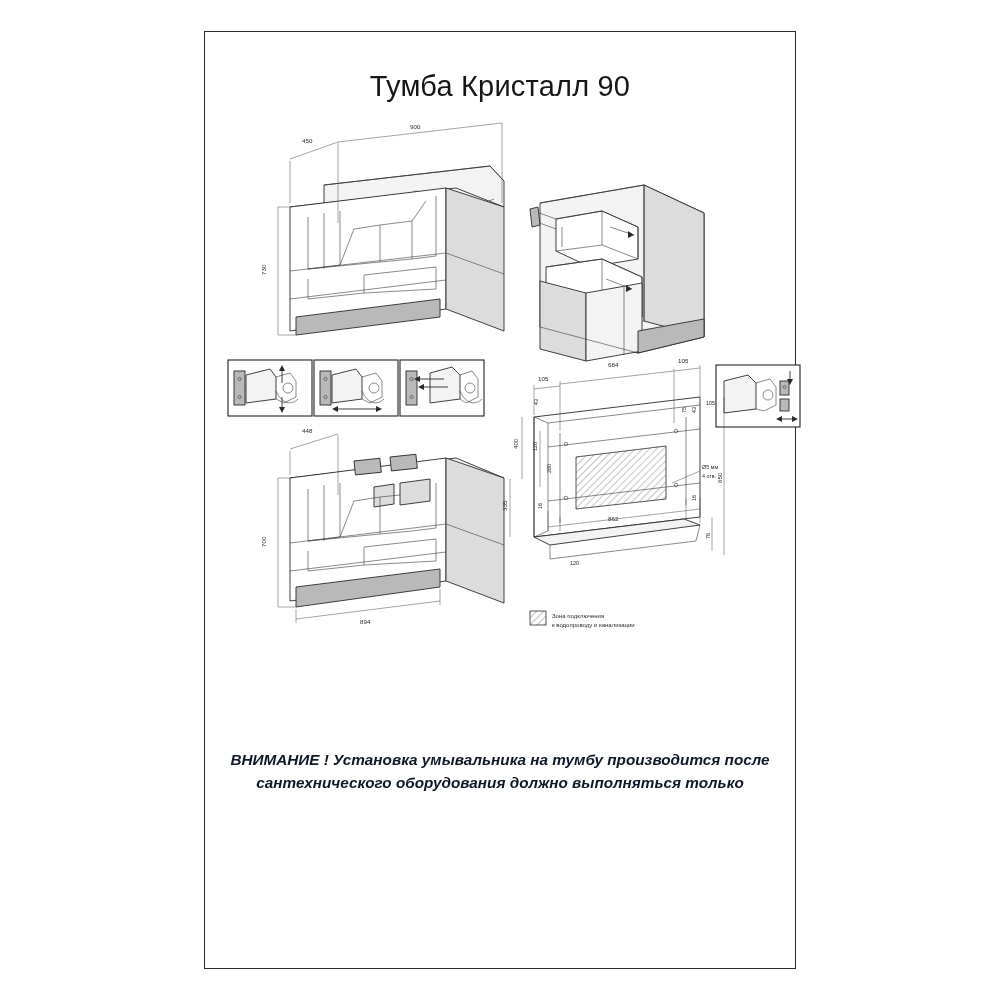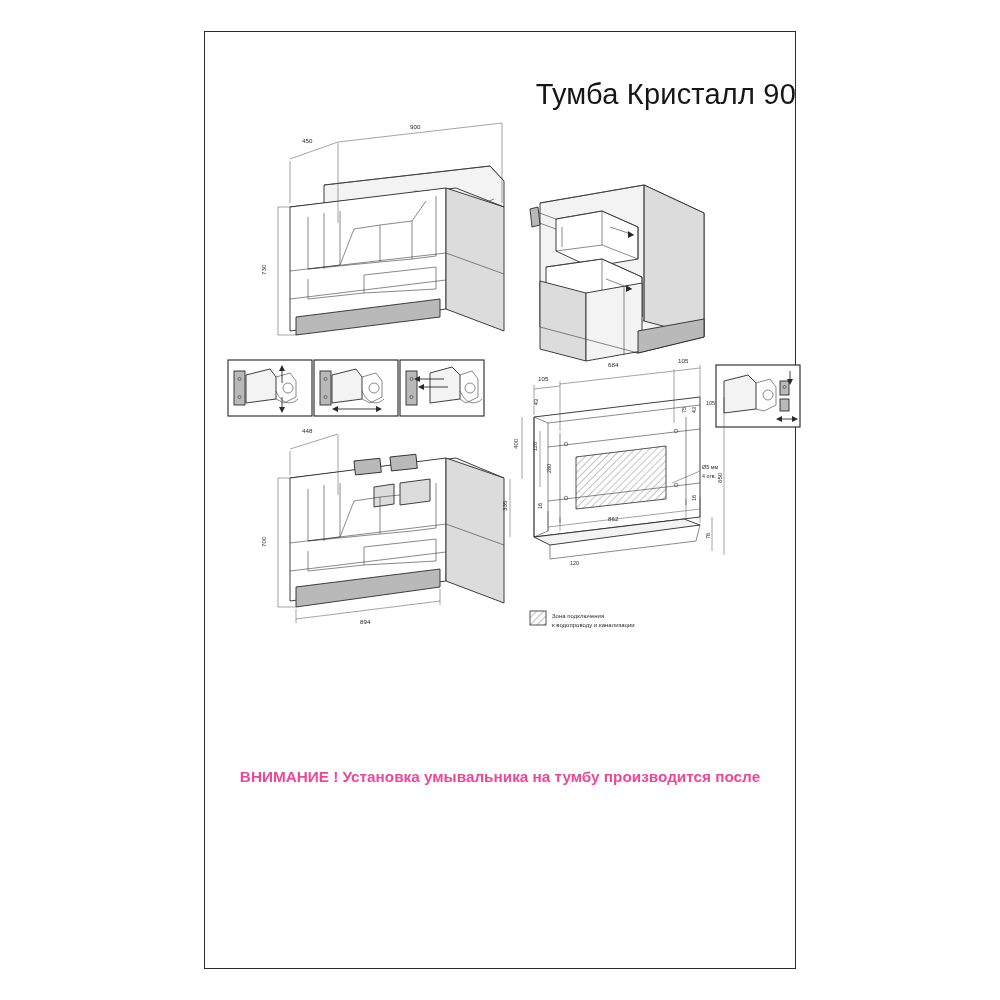--- a/index.html
+++ b/index.html
@@ -28,38 +28,39 @@
     top: 31px;
     width: 592px;
     height: 938px;
     border: 1.5px solid #2b2b2b;
     box-sizing: border-box;
     background: #ffffff;
   }
   .title {
     position: absolute;
     left: 204px;
-    top: 78px;
+    top: 70px;
     width: 592px;
-    text-align: right;
+    text-align: center;
     font-size: 29px;
     font-weight: 400;
     letter-spacing: 0.2px;
     color: #161616;
   }
   .warning {
     position: absolute;
     left: 214px;
-    top: 765px;
+    top: 748px;
     width: 572px;
     text-align: center;
     font-size: 15.3px;
     font-weight: bold;
     line-height: 23px;
-    color: #ec4899;
+    color: #0f172a;
+    font-style: italic;
   }
   .drawings {
     position: absolute;
     left: 204px;
     top: 31px;
     width: 592px;
     height: 938px;
   }
   svg.dwg {
     position: absolute;
@@ -392,15 +393,16 @@
           <text class="notetxt" x="348" y="587">Зона подключения</text>
           <text class="notetxt" x="348" y="596">к водопроводу и канализации</text>
         </g>
       </g>
 
     </svg>
   </div>
 
   <div class="warning">
     <div>ВНИМАНИЕ ! Установка умывальника на тумбу производится после</div>
+    <div>сантехнического оборудования должно выполняться только</div>
   </div>
 
 </div>
 
 </body></html>

